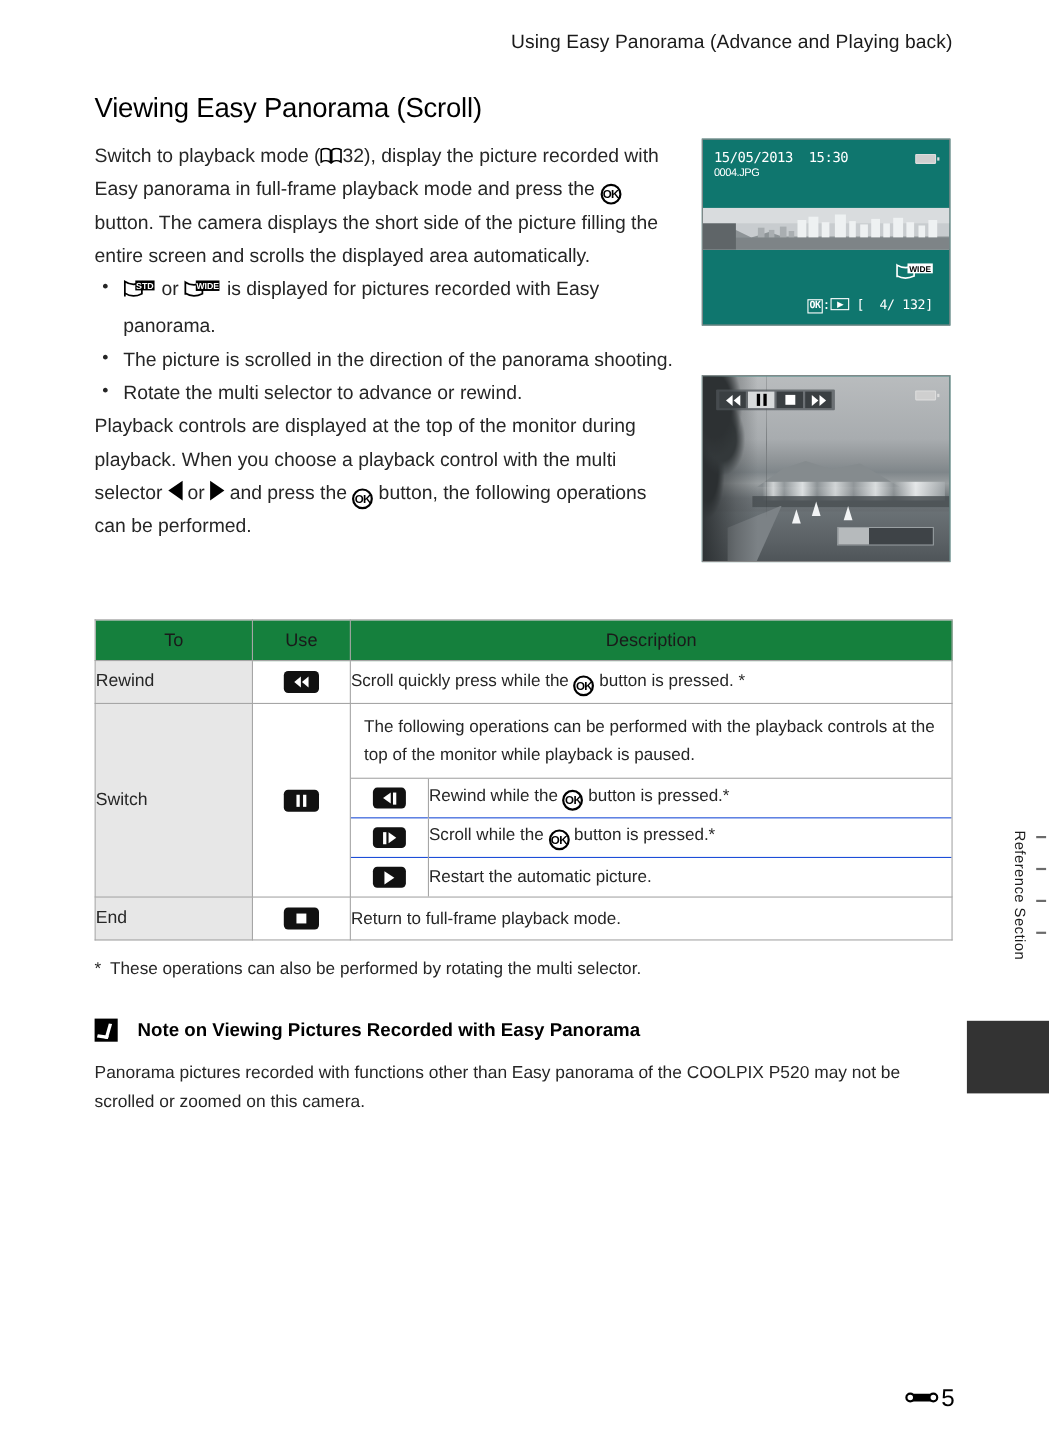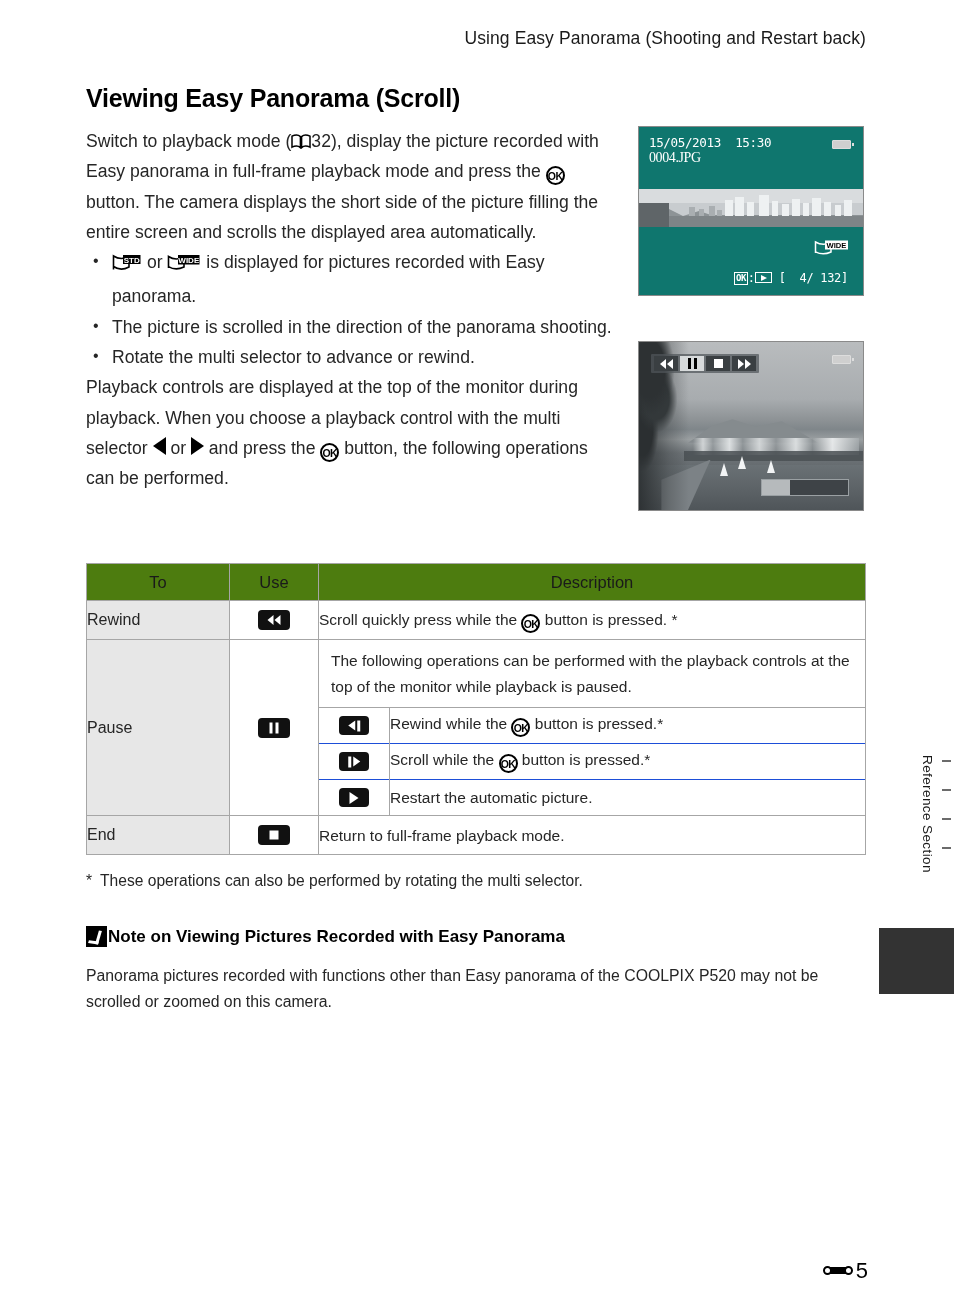--- a/index.html
+++ b/index.html
@@ -27,21 +27,21 @@
     color: #1a1a1a;
     letter-spacing: 0.1px;
   }
 
   
   .page-title {
     position: absolute;
     top: 84px;
     left: 86px;
     font-size: 25px;
-    font-weight: bold;
+    font-weight: normal;
     letter-spacing: -0.2px;
     color: #000;
   }
 
   
   .text-col {
     position: absolute;
     top: 126px;
     left: 86px;
     width: 534px;
@@ -122,23 +122,23 @@
     font-size: 12.6px;
     line-height: 15px;
     font-family: "DejaVu Sans Mono", monospace;
     letter-spacing: -0.4px;
     white-space: pre;
   }
   .scr-file {
     position: absolute;
     top: 23px; left: 10px;
     color: #fff;
-    font-size: 14px;
+    font-size: 10px;
     line-height: 15px;
-    font-family: Liberation Serif, serif;
+    font-family: Liberation Sans, sans-serif;
     letter-spacing: -0.4px;
     text-align: center;
   }
   .battery {
     position: absolute;
     top: 13px; right: 12px;
     width: 19px; height: 9px;
     border: 1.5px solid #ddd;
     border-radius: 1px;
     background: #cfcfcf;
@@ -313,21 +313,21 @@
     border-collapse: collapse;
     font-size: 15.5px;
     color: #262626;
   }
   .op-table td, .op-table th {
     border: 1px solid #a6a6a6;
     padding: 0;
     vertical-align: middle;
   }
   .op-table thead th {
-    background: #4d7c0f;
+    background: #15803d;
     font-weight: normal;
     height: 36px;
     font-size: 16.5px;
     color: #1a1a1a;
   }
   .col-to   { width: 142px; }
   .col-use  { width: 88px;  }
   .cell-to {
     background: #e7e7e7;
     padding-left: 12px;
@@ -436,21 +436,21 @@
   
   .note-head {
     position: absolute;
     top: 926px;
     left: 86px;
     font-size: 17px;
     font-weight: bold;
     color: #000;
     display: flex;
     align-items: center;
-    gap: 1px;
+    gap: 18px;
   }
   .note-ico {
     display: inline-block;
     width: 21px; height: 21px;
     background: #000;
     position: relative;
   }
   .note-ico::after {
     content: "";
     position: absolute;
@@ -534,21 +534,21 @@
     background: #fff;
     box-sizing: border-box;
   }
   .e-glyph i.l { left: 0; }
   .e-glyph i.r { right: 0; }
   .page-num { font-size: 22px; }
 </style>
 </head>
 <body>
 
-<div class="running-head">Using Easy Panorama (Shooting and Restart back)</div>
+<div class="running-head">Using Easy Panorama (Advance and Playing back)</div>
 
 <div class="page-title">Viewing Easy Panorama (Scroll)</div>
 
 <div class="text-col">
 
   <p class="para"><span>Switch to playback mode (</span><span class="book-ico"><svg width="20" height="15" viewBox="0 0 20 15">
           <path d="M1 2.2 C4 0.6 7.6 0.8 9.4 2.6 L9.4 13.6 C7.6 11.9 4 11.6 1 13.2 Z M19 2.2 C16 0.6 12.4 0.8 10.6 2.6 L10.6 13.6 C12.4 11.9 16 11.6 19 13.2 Z" fill="none" stroke="#000" stroke-width="1.5"></path>
         </svg></span><span>32</span><span>), display the picture recorded with Easy panorama in full-frame playback mode and press the </span><span class="ok-btn">OK</span><span> button. The camera displays the short side of the picture filling the entire screen and scrolls the displayed area automatically.</span></p>
 
   <ul class="bullets">
@@ -676,21 +676,21 @@
         <span class="kbtn"><span class="g g-rew">
               <i></i>
               <i></i>
             </span></span>
       </td>
       <td class="cell-desc"><span>Scroll quickly press while the </span><span class="ok-btn">OK</span><span> button is pressed. *</span></td>
     </tr>
 
 
     <tr>
-      <td class="cell-to">Pause</td>
+      <td class="cell-to">Switch</td>
       <td class="cell-use">
         <span class="kbtn"><span class="g g-pause">
               <i></i>
               <i></i>
             </span></span>
       </td>
       <td style="padding:0">
         <div class="cell-desc-intro">The following operations can be performed with the playback controls at the top of the monitor while playback is paused.</div>
         <table class="sub-table">
           <tbody>

